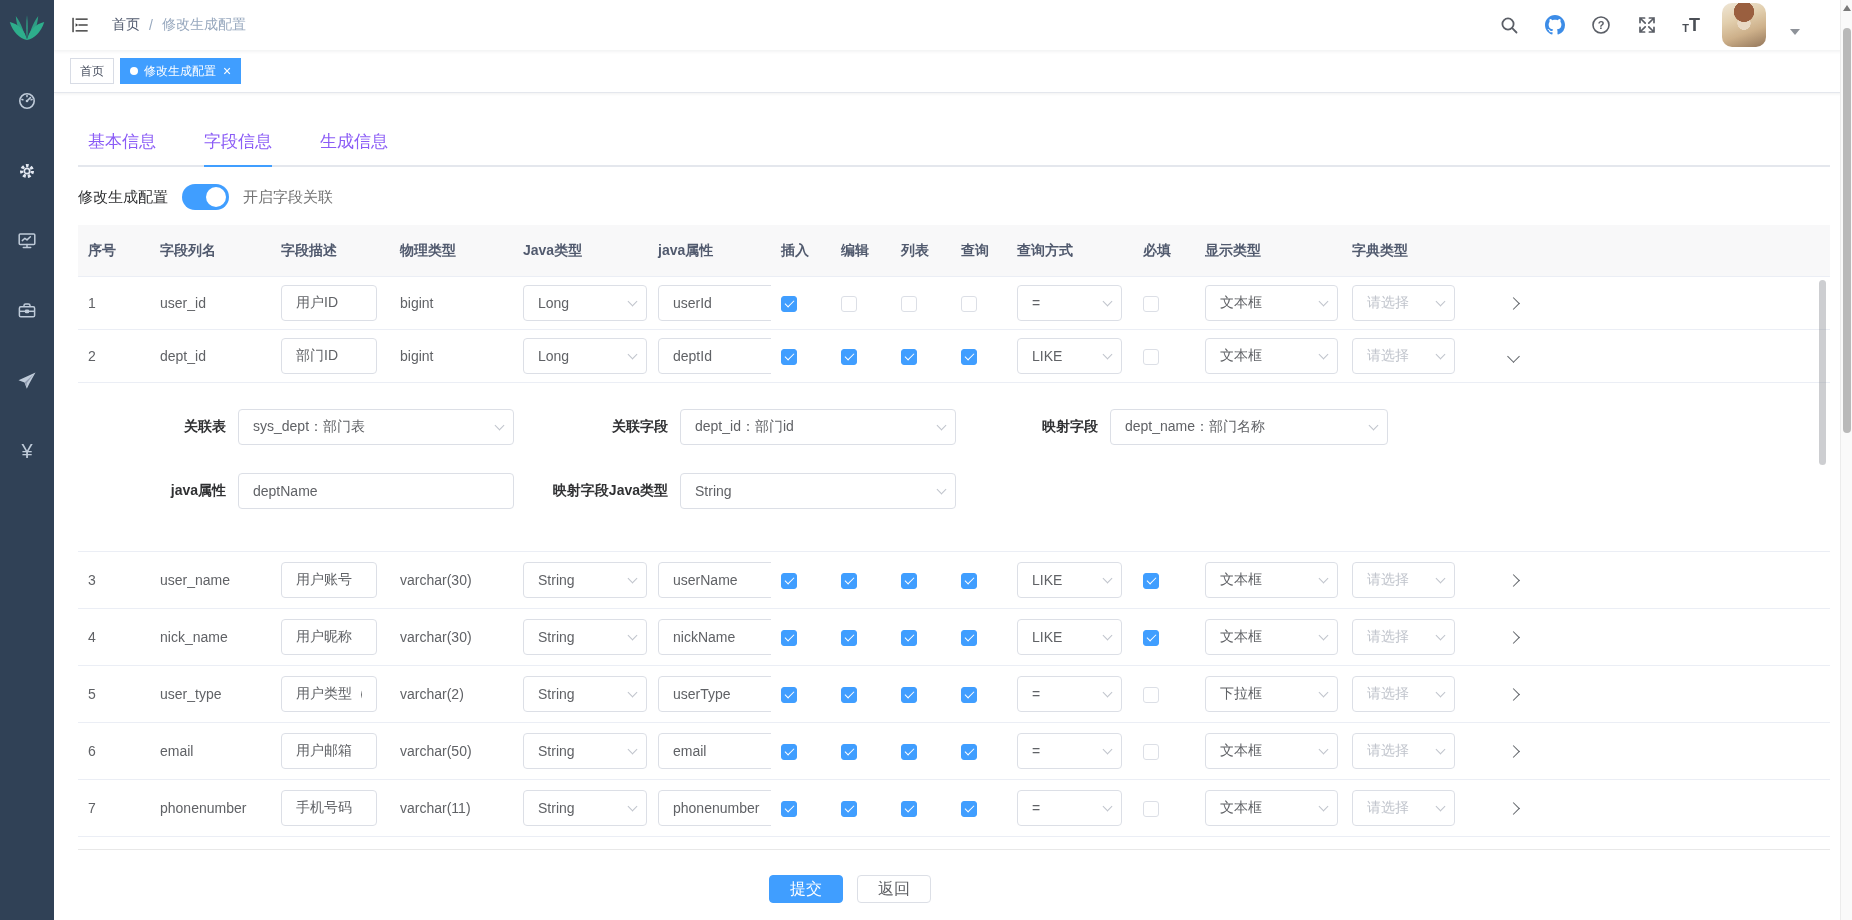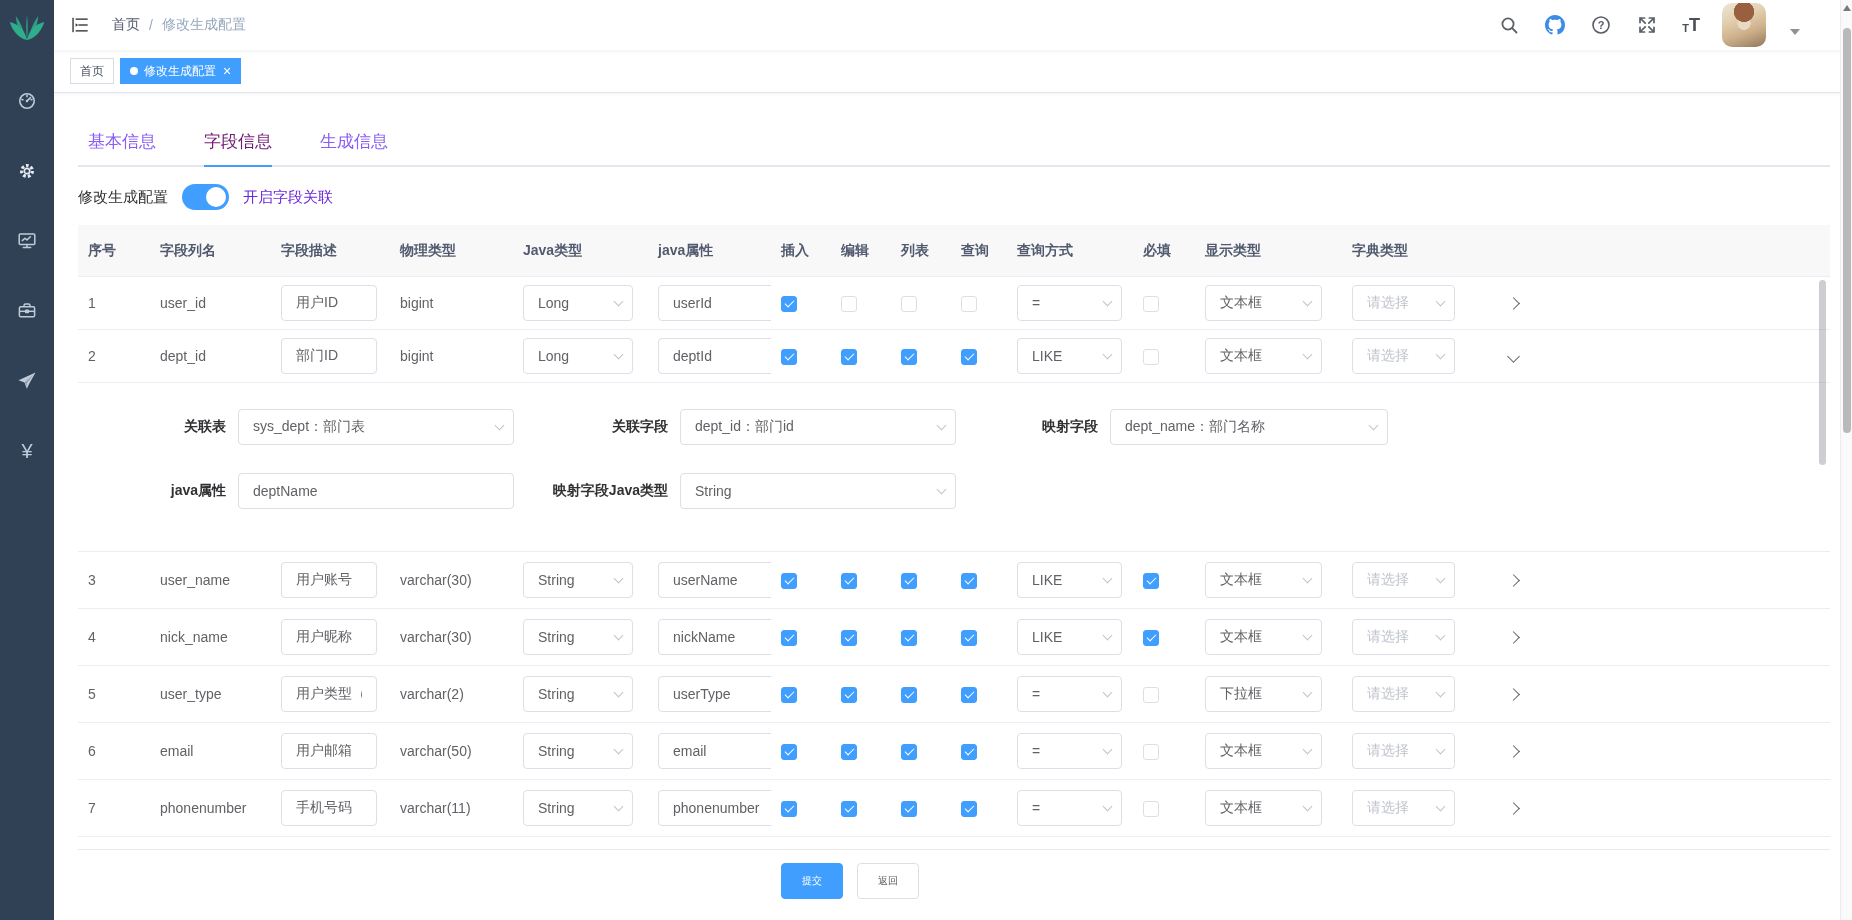--- a/index.html
+++ b/index.html
@@ -42,63 +42,63 @@
   .tags-bar { height:43px; background:#fff; border-bottom:1px solid #e4e7ed; box-shadow:0 1px 3px rgba(0,0,0,.06); display:flex; align-items:center; padding-left:16px; gap:6px; position:relative; z-index:5; }
   .tag { height:26px; display:inline-flex; align-items:center; padding:0 9px; border:1px solid #d8dce5; background:#fff; color:#495060; font-size:12px; cursor:pointer; }
   .tag.active { background:#409EFF; border-color:#409EFF; color:#fff; }
   .tag-dot { width:8px; height:8px; border-radius:50%; background:#fff; margin-right:6px; }
   .tag-close { margin-left:7px; font-size:14px; line-height:1; }
   
   .content { padding:0 22px 0 24px; }
   .tabs { display:flex; border-bottom:2px solid #e4e7ed; margin-top:26px; height:48px; }
   .tab { padding:0 24px; line-height:46px; font-size:17px; color:#8b5cf6; cursor:pointer; position:relative; }
   .tab:first-child { padding-left:10px; }
-  .tab.active { color:#701a75; }
+  .tab.active { color:#8b5cf6; }
   .tab.active::after { content:""; position:absolute; left:24px; right:24px; bottom:-2px; height:2px; background:#409EFF; }
   .switch-row { margin-top:16px; display:flex; align-items:center; height:28px; font-size:15px; }
   .switch-off-text { color:#303133; }
   .switch { width:47px; height:26px; border-radius:13px; background:#c0ccda; position:relative; margin:0 14px; cursor:pointer; flex-shrink:0; }
   .switch.on { background:#409EFF; }
   .switch::after { content:""; position:absolute; left:3px; top:3px; width:20px; height:20px; border-radius:50%; background:#fff; }
   .switch.on::after { left:auto; right:3px; }
-  .switch-on-text { color:#6d28d9; cursor:pointer; }
+  .switch-on-text { color:#737373; cursor:pointer; }
   
   .gen-table { margin-top:14px; position:relative; }
   .thead, .trow { display:grid; grid-template-columns:72px 121px 119px 123px 135px 123px 60px 60px 60px 56px 126px 62px 147px 151px 50px 1fr; align-items:center; }
   .thead { height:52px; background:#f8f8f9; color:#515a6e; font-weight:700; border-bottom:1px solid #ebeef5; }
   .trow { height:53px; border-bottom:1px solid #ebeef5; background:#fff; }
   .trow.tall { height:57px; }
   .cell { padding-left:10px; white-space:nowrap; overflow:hidden; }
   .inp { height:36px; border:1px solid #dcdfe6; border-radius:4px; padding:0 14px; font-size:14px; color:#606266; background:#fff; outline:none; font-family:inherit; }
   .inp-desc { width:96px; }
   .inp-attr { width:120px; }
   .sel { height:36px; border:1px solid #dcdfe6; border-radius:4px; display:inline-flex; align-items:center; justify-content:space-between; padding:0 10px 0 14px; background:#fff; cursor:pointer; color:#606266; }
   .sel > span { overflow:hidden; white-space:nowrap; }
   .sel.placeholder > span { color:#c0c4cc; }
-  .sel-java { width:110px; }
+  .sel-java { width:124px; }
   .sel-q { width:105px; }
-  .sel-disp { width:117px; }
+  .sel-disp { width:133px; }
   .sel-dict { width:103px; }
   .chev { width:7px; height:7px; border-right:1.4px solid #c0c4cc; border-bottom:1.4px solid #c0c4cc; transform:rotate(45deg); flex-shrink:0; margin-left:6px; margin-top:-3px; }
   .cb { width:16px; height:16px; border:1px solid #dcdfe6; border-radius:3px; display:inline-block; position:relative; background:#fff; cursor:pointer; vertical-align:middle; }
   .cb.checked { background:#409EFF; border-color:#409EFF; }
   .cb.checked::after { content:""; position:absolute; left:4.5px; top:1.5px; width:4px; height:8px; border:solid #fff; border-width:0 1.6px 1.6px 0; transform:rotate(45deg); }
   .expand-arrow { width:9px; height:9px; border-right:1.4px solid #5f6368; border-top:1.4px solid #5f6368; transform:rotate(45deg); display:inline-block; margin-left:6px; cursor:pointer; }
   .expand-arrow.down { transform:rotate(135deg); margin-top:-4px; }
   
   .expanded { border-bottom:1px solid #ebeef5; padding:26px 0 42px; background:#fff; }
   .rf-row { display:flex; align-items:center; }
   .rf-row + .rf-row { margin-top:28px; }
   .rf-label { font-weight:700; color:#303133; font-size:14px; text-align:right; padding-right:12px; white-space:nowrap; }
   .w1 { width:160px; } .w2 { width:166px; } .w3 { width:154px; }
   .rf-sel { width:276px; } .rf-sel3 { width:278px; } .rf-inp { width:276px; }
   
   .footer { border-top:1px solid #e8e8e8; margin-top:12px; padding:13px 0; display:flex; justify-content:center; }
   .footer-inner { display:flex; gap:14px; transform:translateX(-104px); }
-  .btn { height:36px; padding:0 20px; border-radius:4px; font-size:10px; cursor:pointer; border:1px solid #dcdfe6; background:#fff; color:#606266; font-family:inherit; }
+  .btn { height:28px; padding:0 20px; border-radius:4px; font-size:16px; cursor:pointer; border:1px solid #dcdfe6; background:#fff; color:#606266; font-family:inherit;margin-top:12px; }
   .btn-primary { background:#409EFF; border-color:#409EFF; color:#fff; }
   
   .table-scroll-thumb { position:absolute; right:4px; top:55px; width:7px; height:185px; border-radius:4px; background:rgba(144,147,153,.45); cursor:pointer; }
   .page-scroll { position:fixed; right:0; top:0; bottom:0; width:12px; background:#fafafa; border-left:1px solid #ececec; z-index:30; }
   .scroll-up { position:absolute; top:5px; left:2px; width:0; height:0; border-left:4px solid transparent; border-right:4px solid transparent; border-bottom:6px solid #7a7a7a; }
   .scroll-thumb { position:absolute; top:28px; left:2px; width:8px; height:405px; background:#b9b9b9; border-radius:4px; cursor:pointer; }
 </style>
 </head>
 <body>
 

